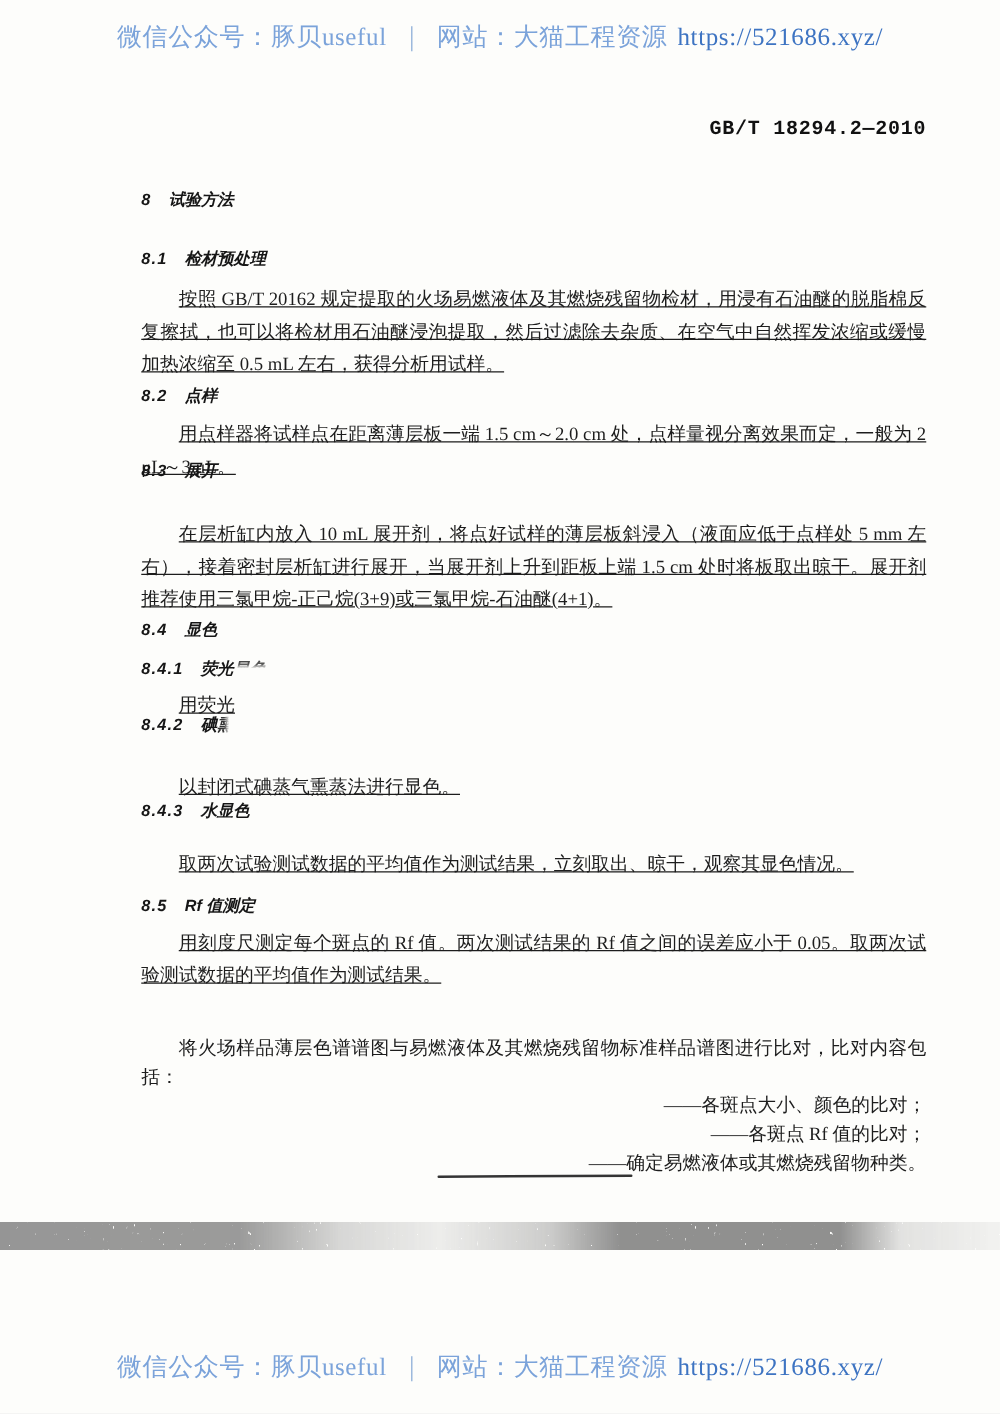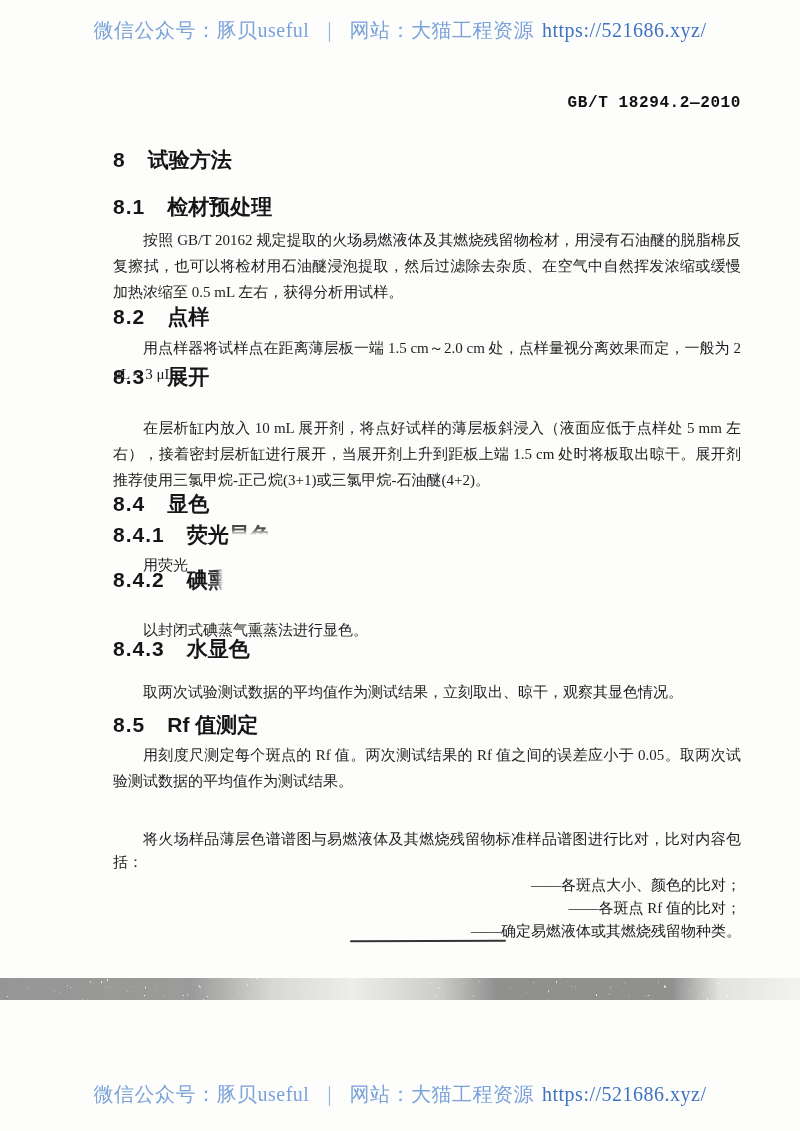--- a/index.html
+++ b/index.html
@@ -33,23 +33,24 @@
     text-align:right;
     font-family:Liberation Mono, monospace;
     font-weight:700;font-size:16px;letter-spacing:0.6px;
     color:#111;
   }
 
   
   .h{
     position:absolute;left:113px;width:628px;
     font-family:"Liberation Sans","DejaVu Sans",sans-serif;
-    font-weight:700;font-size:21px;line-height:20px;
+    font-weight:700;font-size:13px;line-height:20px;
     color:#161616;
     white-space:nowrap;
+    font-style:italic;
   }
   .h .hnum{margin-right:1.05em;letter-spacing:1px;}
 
   
   .cut-top{
     -webkit-mask-image:linear-gradient(to bottom, rgba(0,0,0,.85) 0%, rgba(0,0,0,.7) 30%, rgba(0,0,0,0) 52%);
     mask-image:linear-gradient(to bottom, rgba(0,0,0,.85) 0%, rgba(0,0,0,.7) 30%, rgba(0,0,0,0) 52%);
   }
   .cut-right{
     -webkit-mask-image:linear-gradient(to right, rgba(0,0,0,.9) 0%, rgba(0,0,0,.85) 40%, rgba(0,0,0,0) 72%);
@@ -57,21 +58,21 @@
   }
 
   
   .p{
     position:absolute;left:113px;width:628px;
     font-size:15px;line-height:26px;
     text-align:justify;
     text-indent:2em;
     color:#1d1d1d;
   }
-  .p:lang(zh){text-justify:inter-ideograph;}
+  .p:lang(zh){text-justify:inter-ideograph;text-decoration:underline;}
 
   
   .s86{
     position:absolute;left:113px;width:628px;
     font-size:15px;line-height:23px;
     color:#1d1d1d;
   }
   .s86 .lead{text-indent:2em;text-align:justify;}
   .s86 .li{text-indent:2em;text-align:right;}
 
@@ -117,21 +118,21 @@
   <div class="p" style="top:227px" lang="zh">按照 GB/T 20162 规定提取的火场易燃液体及其燃烧残留物检材，用浸有石油醚的脱脂棉反复擦拭，也可以将检材用石油醚浸泡提取，然后过滤除去杂质、在空气中自然挥发浓缩或缓慢加热浓缩至 0.5 mL 左右，获得分析用试样。</div>
 
   <div class="h" style="top:307px">
     <span class="hnum">8.2</span><span>点样</span>
   </div>
   <div class="p" style="top:335px" lang="zh">用点样器将试样点在距离薄层板一端 1.5 cm～2.0 cm 处，点样量视分离效果而定，一般为 2 μL～3 μL。</div>
 
   <div class="h" style="top:367px">
     <span class="hnum">8.3</span><span>展开</span>
   </div>
-  <div class="p" style="top:415px" lang="zh">在层析缸内放入 10 mL 展开剂，将点好试样的薄层板斜浸入（液面应低于点样处 5 mm 左右），接着密封层析缸进行展开，当展开剂上升到距板上端 1.5 cm 处时将板取出晾干。展开剂推荐使用三氯甲烷-正己烷(3+1)或三氯甲烷-石油醚(4+2)。</div>
+  <div class="p" style="top:415px" lang="zh">在层析缸内放入 10 mL 展开剂，将点好试样的薄层板斜浸入（液面应低于点样处 5 mm 左右），接着密封层析缸进行展开，当展开剂上升到距板上端 1.5 cm 处时将板取出晾干。展开剂推荐使用三氯甲烷-正己烷(3+9)或三氯甲烷-石油醚(4+1)。</div>
 
   <div class="h" style="top:494px">
     <span class="hnum">8.4</span><span>显色</span>
   </div>
 
   <div class="h" style="top:525px">
     <span class="hnum">8.4.1</span><span>荧光</span><span class="cut-top">显色</span>
   </div>
   <div class="p" style="top:552px" lang="zh">用荧光</div>
 

